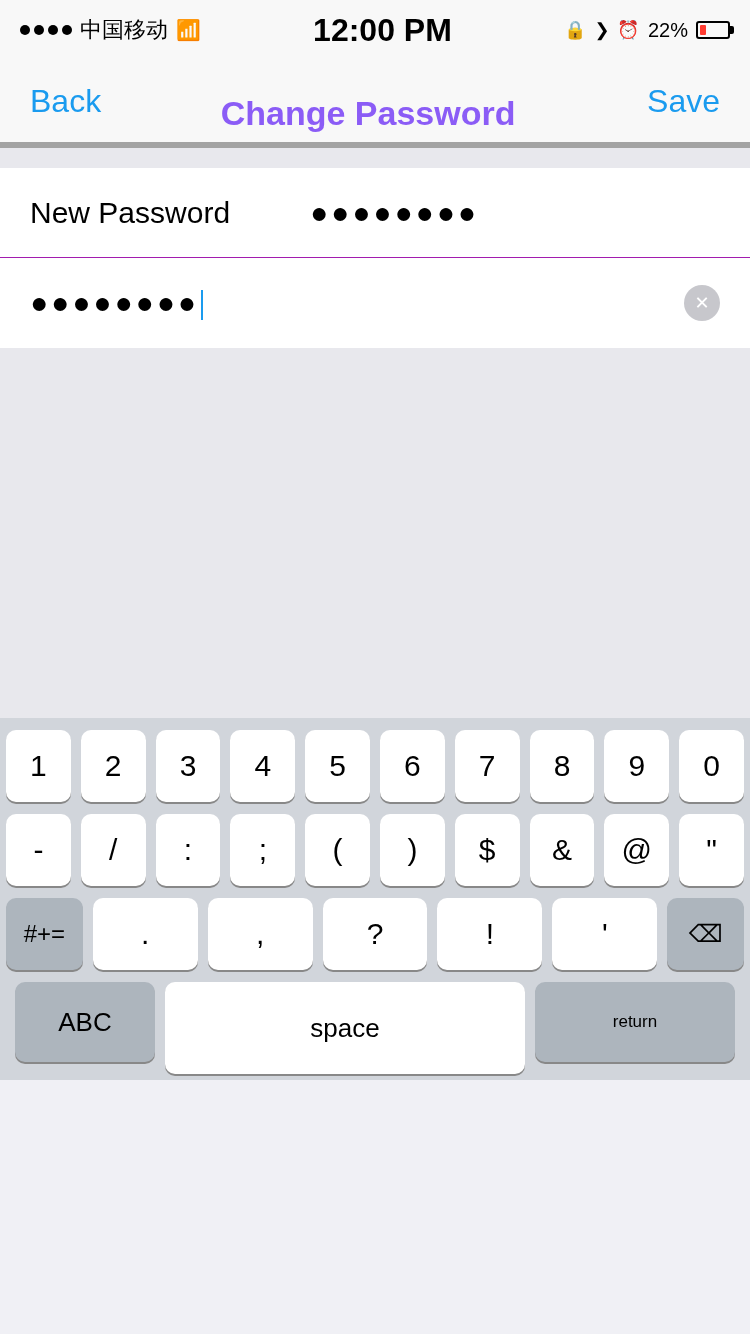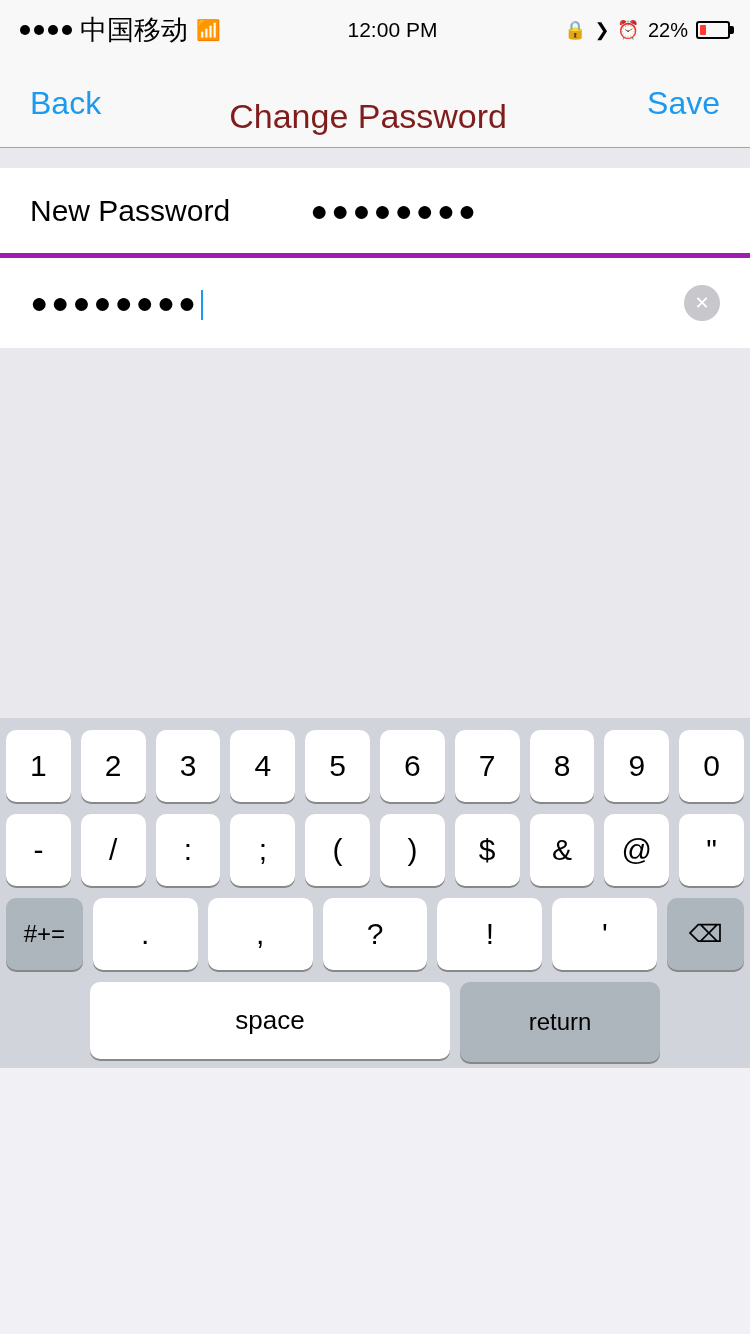--- a/index.html
+++ b/index.html
@@ -29,31 +29,31 @@
     }
     .signal-dots {
       display: flex; gap: 4px; align-items: center;
     }
     .signal-dot {
       width: 10px; height: 10px;
       background: #000;
       border-radius: 50%;
     }
     .carrier-text {
-      font-size: 27px;
+      font-size: 22px;
       color: #000;
       text-align: center;
     }
     .wifi-icon {
       font-size: 20px;
       color: #000;
     }
     .status-center {
-      font-size: 21px;
-      font-weight: 400;
+      font-size: 32px;
+      font-weight: 700;
       color: #000;
     }
     .status-right {
       display: flex;
       align-items: center;
       gap: 8px;
       font-size: 18px;
       color: #000;
     }
     .battery-pct { font-size: 20px; text-align: center; }
@@ -82,36 +82,36 @@
       height: 100%;
       background: #ff3b30;
       border-radius: 1px;
     }
 
     
     .nav-bar {
       width: 750px;
       height: 88px;
       background: #f8f8f8;
-      border-bottom: 1px solid #a3a3a3;
+      border-bottom: 6px solid #a3a3a3;
       display: flex;
       align-items: center;
       justify-content: space-between;
       padding: 0 30px;
     }
     .nav-back {
       font-size: 32px;
       color: #1a9bef;
       font-weight: 400;
       cursor: pointer;
     }
     .nav-title {
       font-size: 34px;
-      font-weight: 400;
-      color: #7f1d1d;
+      font-weight: 700;
+      color: #8b5cf6;
       margin-top: 25px;
     }
     .nav-save {
       font-size: 32px;
       color: #1a9bef;
       font-weight: 400;
       cursor: pointer;
       margin-left: 12px;
     }
 
@@ -125,21 +125,21 @@
     }
     .form-row {
       display: flex;
       align-items: center;
       height: 90px;
       padding: 0 30px;
       background: #fff;
       position: relative;
     }
     .form-row-border {
-      border-bottom: 5px solid #a21caf;
+      border-bottom: 1px solid #a21caf;
     }
     .form-label {
       font-size: 30px;
       color: #000;
       width: 280px;
       flex-shrink: 0;
     }
     .form-value {
       font-size: 30px;
       color: #000;
@@ -244,27 +244,27 @@
       height: 72px;
       font-size: 24px;
     }
     .key-abc {
       width: 140px;
       height: 80px;
       font-size: 26px;
     }
     .key-space {
       width: 360px;
-      height: 77px;
+      height: 92px;
       font-size: 26px;
     }
     .key-return {
       width: 200px;
       height: 80px;
-      font-size: 24px;
+      font-size: 17px;
     }
   </style>
 </head>
 <body>
 
 <div class="status-bar">
   <div class="status-left">
     <div class="signal-dots">
       <div class="signal-dot"></div>
       <div class="signal-dot"></div>
@@ -343,16 +343,17 @@
     <div class="key key-hashtag key-special">#+=</div>
     <div class="key key-dot">.</div>
     <div class="key key-comma">,</div>
     <div class="key key-question">?</div>
     <div class="key key-exclaim">!</div>
     <div class="key key-apos">'</div>
     <div class="key key-delete key-special">⌫</div>
   </div>
 
   <div class="kb-row">
+    <div class="key key-abc key-special">ABC</div>
     <div class="key key-space">space</div>
     <div class="key key-return key-special">return</div>
   </div>
 </div>
 
 </body></html>

